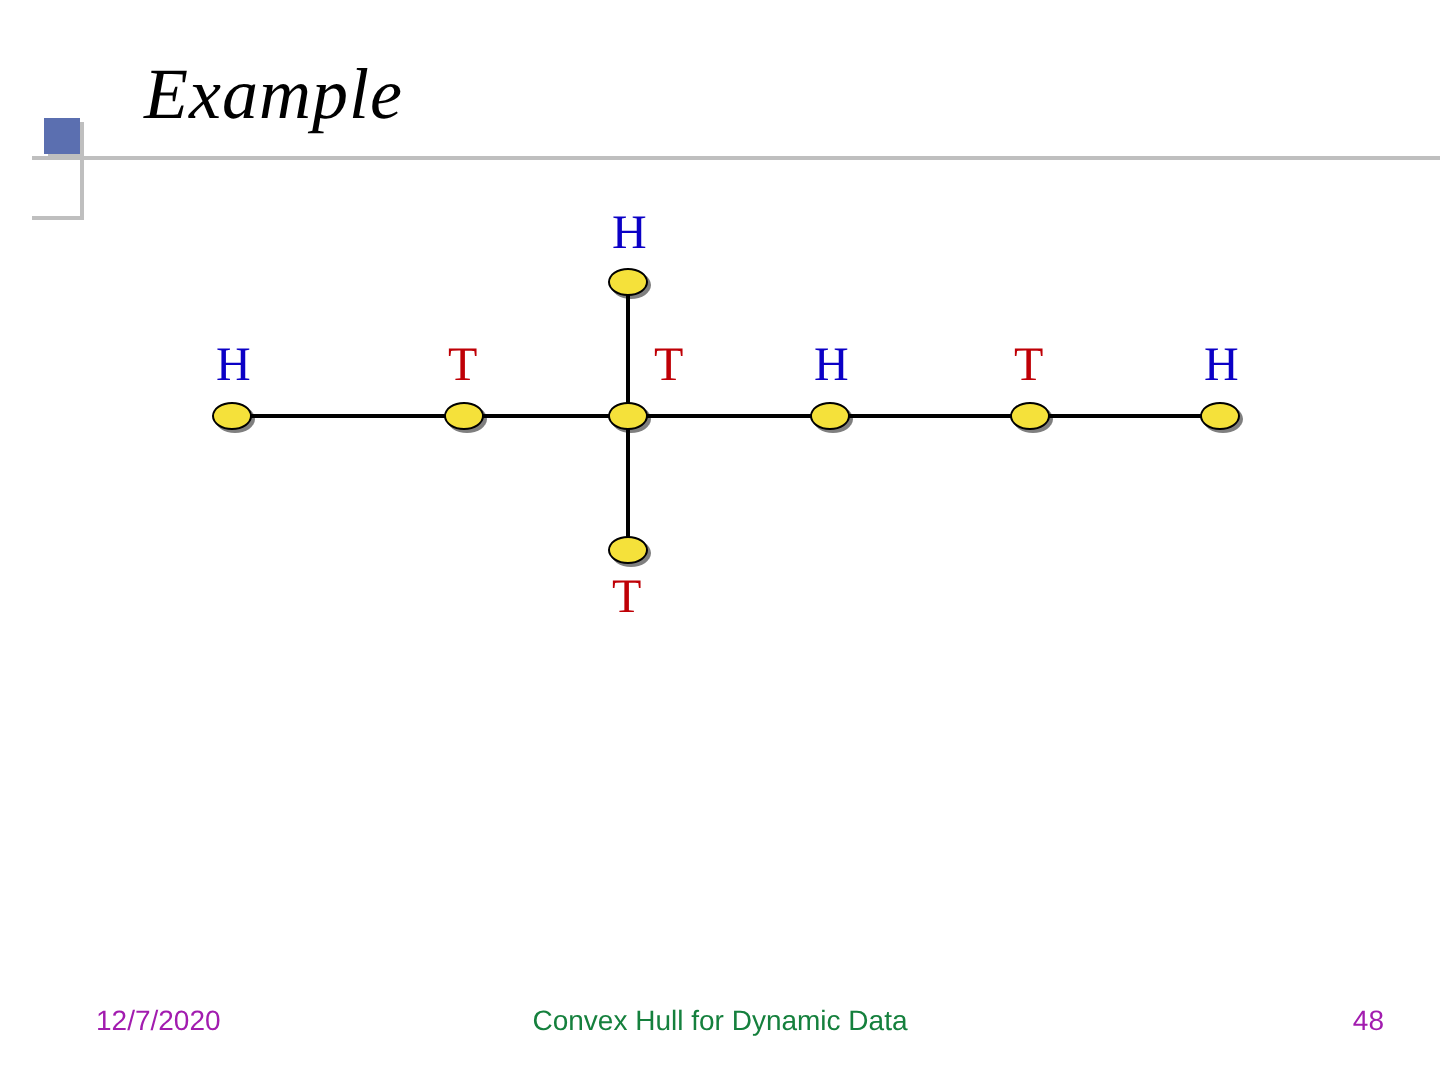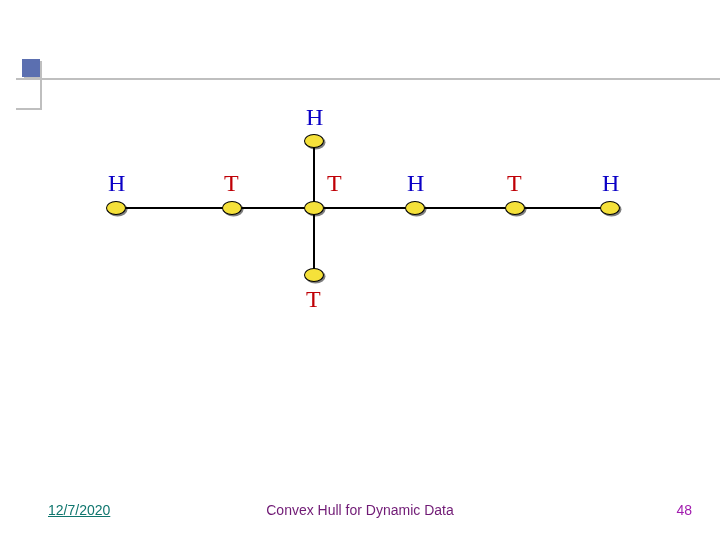--- a/index.html
+++ b/index.html
@@ -10,31 +10,32 @@
   .title-underline-tail{position:absolute;left:16px;top:82px;width:26px;height:2px;background:#bfbfbf;}
   .title-vline{position:absolute;left:40px;top:54px;width:2px;height:30px;background:#bfbfbf;}
   .title-box{position:absolute;left:22px;top:33px;width:18px;height:18px;background:#5b6fb0;box-shadow:2px 2px 0 rgba(0,0,0,0.25);}
   .diagram{position:absolute;top:120px;left:0;width:720px;height:340px;}
   .edge{position:absolute;background:#000;}
   .node{position:absolute;width:20px;height:14px;border-radius:50%;}
   .node-body{width:100%;height:100%;border-radius:50%;background:#f5e13a;border:1px solid #000;box-sizing:border-box;box-shadow:1.5px 1.5px 0 rgba(0,0,0,0.5);}
   .nlabel{position:absolute;font-size:24px;font-family:"Times New Roman",Times,serif;}
   .c-H{color:#0b00c6;}
   .c-T{color:#bf0006;}
-  .footer-date{position:absolute;left:48px;bottom:22px;font-family:Arial,Helvetica,sans-serif;font-size:14px;color:#0f766e;text-decoration:underline;}
-  .footer-title{position:absolute;left:0;width:720px;bottom:22px;text-align:center;font-family:Arial,Helvetica,sans-serif;font-size:14px;color:#701a75;}
+  .footer-date{position:absolute;left:48px;bottom:22px;font-family:Arial,Helvetica,sans-serif;font-size:14px;color:#a21caf;}
+  .footer-title{position:absolute;left:0;width:720px;bottom:22px;text-align:center;font-family:Arial,Helvetica,sans-serif;font-size:14px;color:#15803d;}
   .footer-page{position:absolute;right:28px;bottom:22px;font-family:Arial,Helvetica,sans-serif;font-size:14px;color:#a21caf;}
 </style>
 </head>
 <body>
 
 <div class="slide">
 
   <div class="title-bar">
     <div class="title-box"></div>
+    <div class="title-text">Example</div>
     <div class="title-underline"></div>
     <div class="title-vline"></div>
     <div class="title-underline-tail"></div>
   </div>
 
   <div class="diagram">
 
     <div class="edge" style="left:116px;top:87px;width:494px;height:2px;"></div>
 
     <div class="edge" style="left:313px;top:21px;width:2px;height:134px;"></div>

